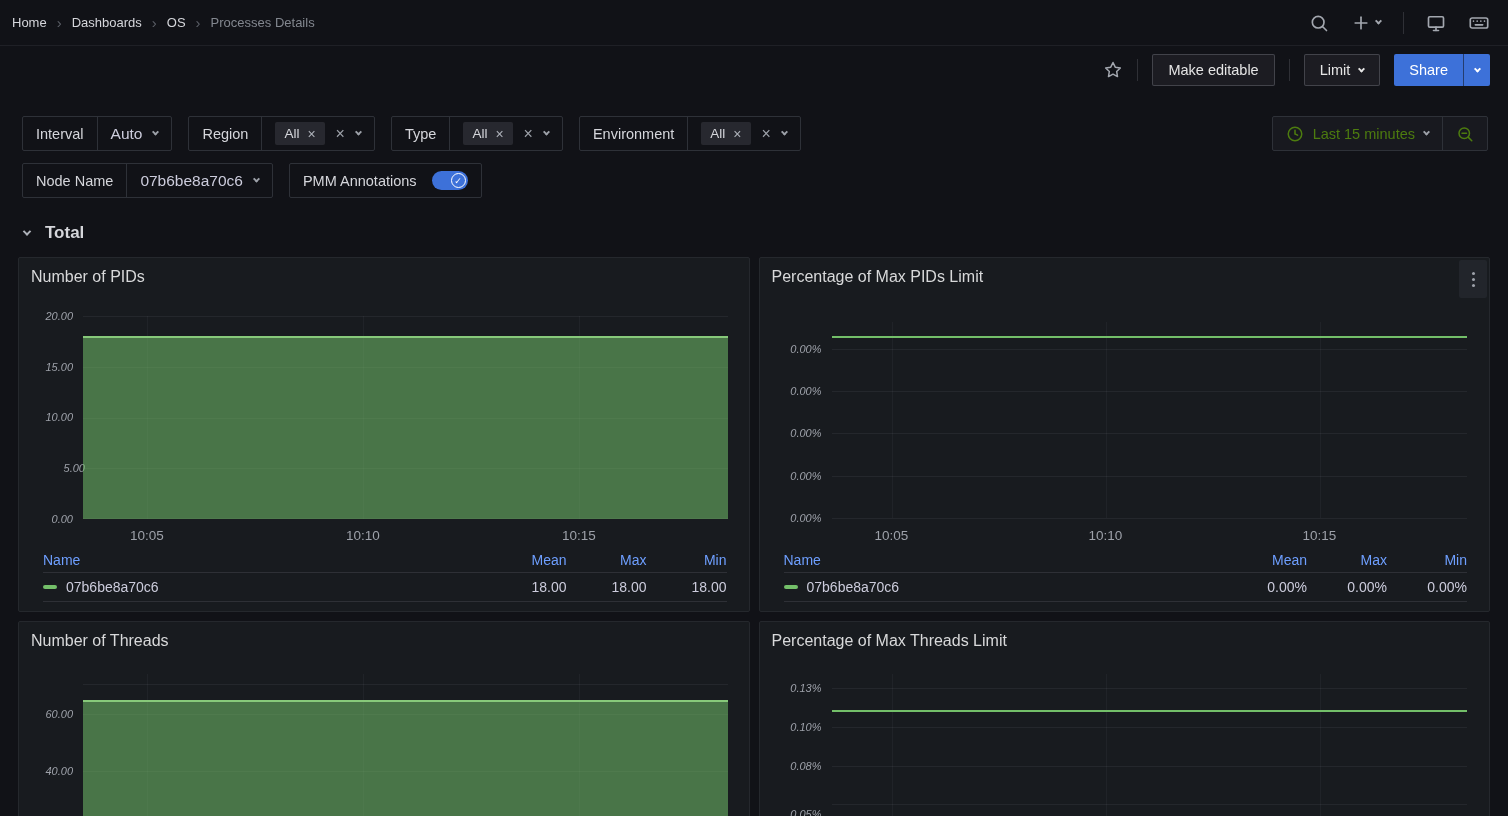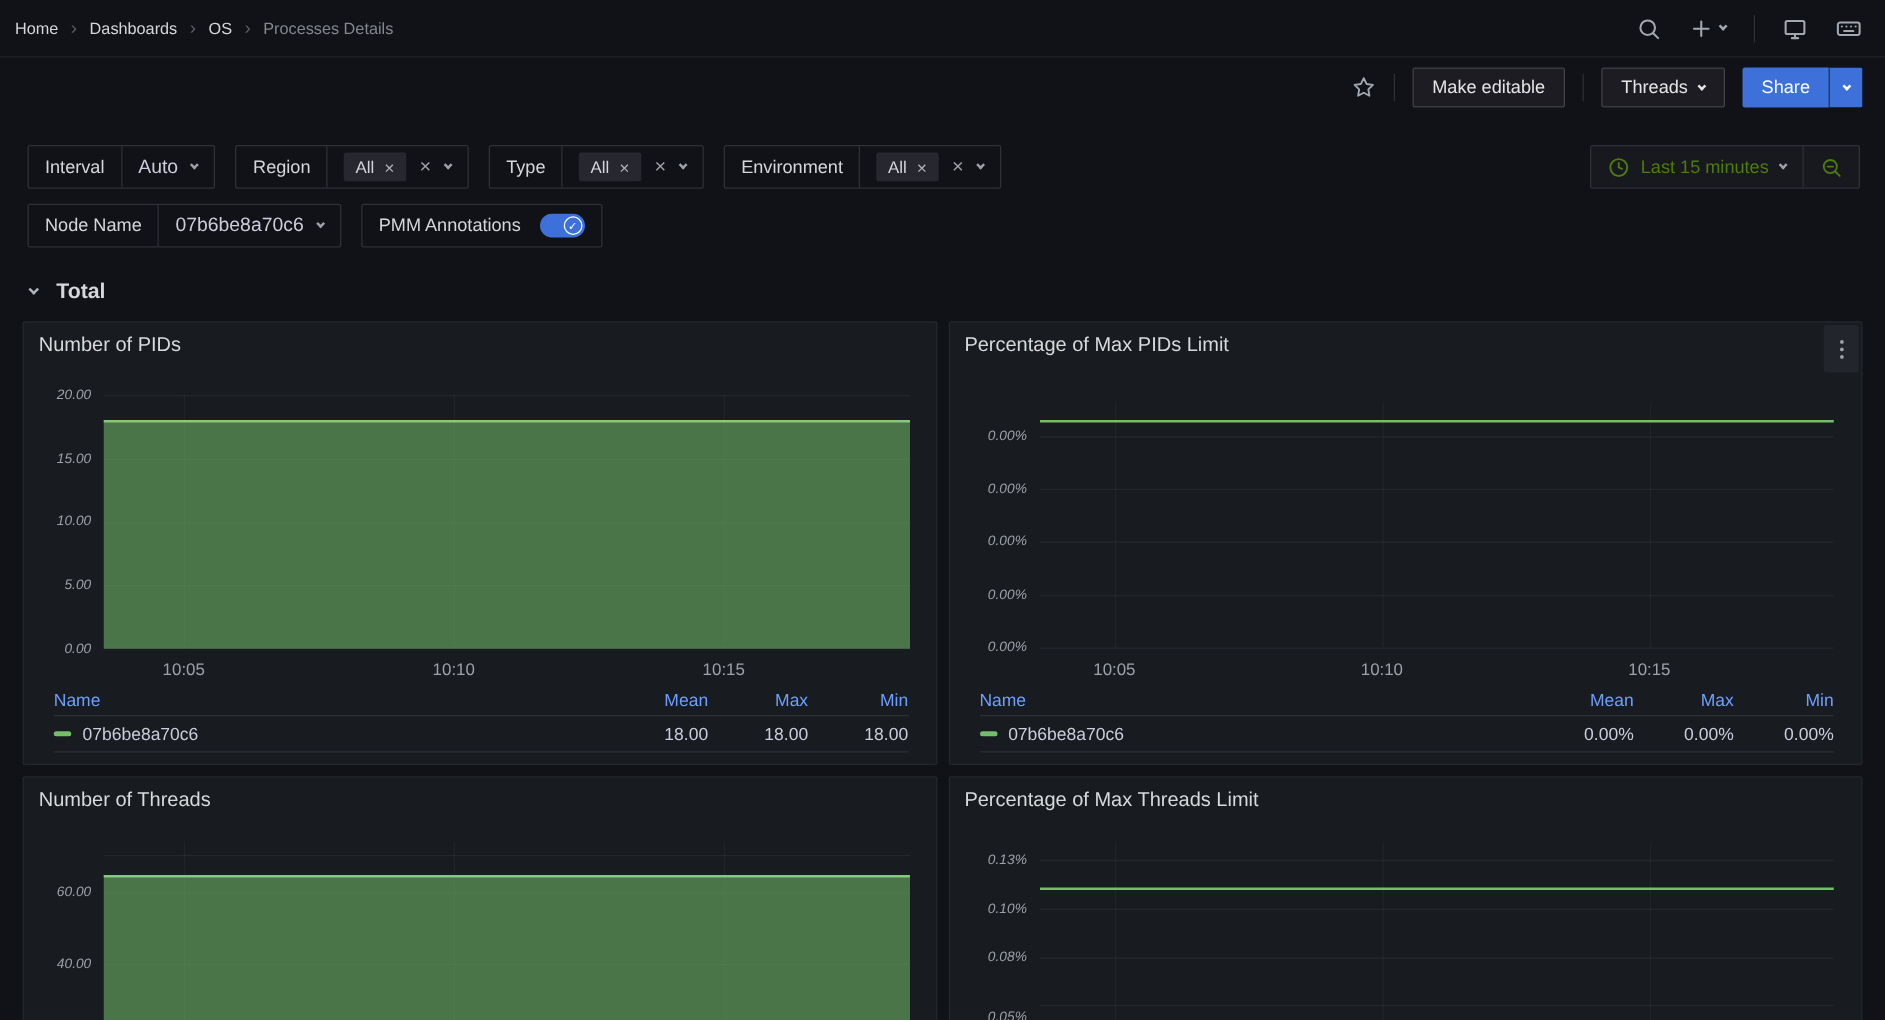--- a/index.html
+++ b/index.html
@@ -153,21 +153,21 @@
     <span>
       <svg width="20" height="20" viewBox="0 0 24 24" fill="none" stroke="currentColor" stroke-width="1.8" stroke-linejoin="round">
           <path d="M12 3l2.7 5.6 6.1.9-4.4 4.3 1 6.1-5.4-2.9-5.4 2.9 1-6.1L3.2 9.5l6.1-.9z"></path>
         </svg>
     </span>
   </button>
   <span class="vdiv"></span>
   <button class="btn-secondary">Make editable</button>
   <span class="vdiv"></span>
   <button class="btn-secondary">
-    <span>Threads</span>
+    <span>Limit</span>
     <span class="chev sm"></span>
   </button>
   <div class="share-split">
     <button class="share-main">Share</button>
     <button class="share-caret">
       <span class="chev sm"></span>
     </button>
   </div>
 </div>
 
@@ -269,21 +269,21 @@
   <span>Total</span>
 </div>
 
 <div class="grid">
 
   <section class="panel">
     <h2 class="ptitle">Number of PIDs</h2>
     <span class="ylab" style="left:0;width:54px;top:58px">20.00</span>
     <span class="ylab" style="left:0;width:54px;top:109px">15.00</span>
     <span class="ylab" style="left:0;width:54px;top:159px">10.00</span>
-    <span class="ylab" style="left:0;width:54px;top:210px">5.00</span>
+    <span class="ylab" style="left:12px;width:54px;top:210px">5.00</span>
     <span class="ylab" style="left:0;width:54px;top:261px">0.00</span>
     <div class="plot" style="left:64px;top:58px;width:645px;height:203px">
       <div class="hgrid" style="top:0"></div>
       <div class="hgrid" style="top:51px"></div>
       <div class="hgrid" style="top:102px"></div>
       <div class="hgrid" style="top:152px"></div>
       <div class="hgrid" style="top:202px"></div>
       <div class="vgrid" style="left:64px"></div>
       <div class="vgrid" style="left:280px"></div>
       <div class="vgrid" style="left:496px"></div>

